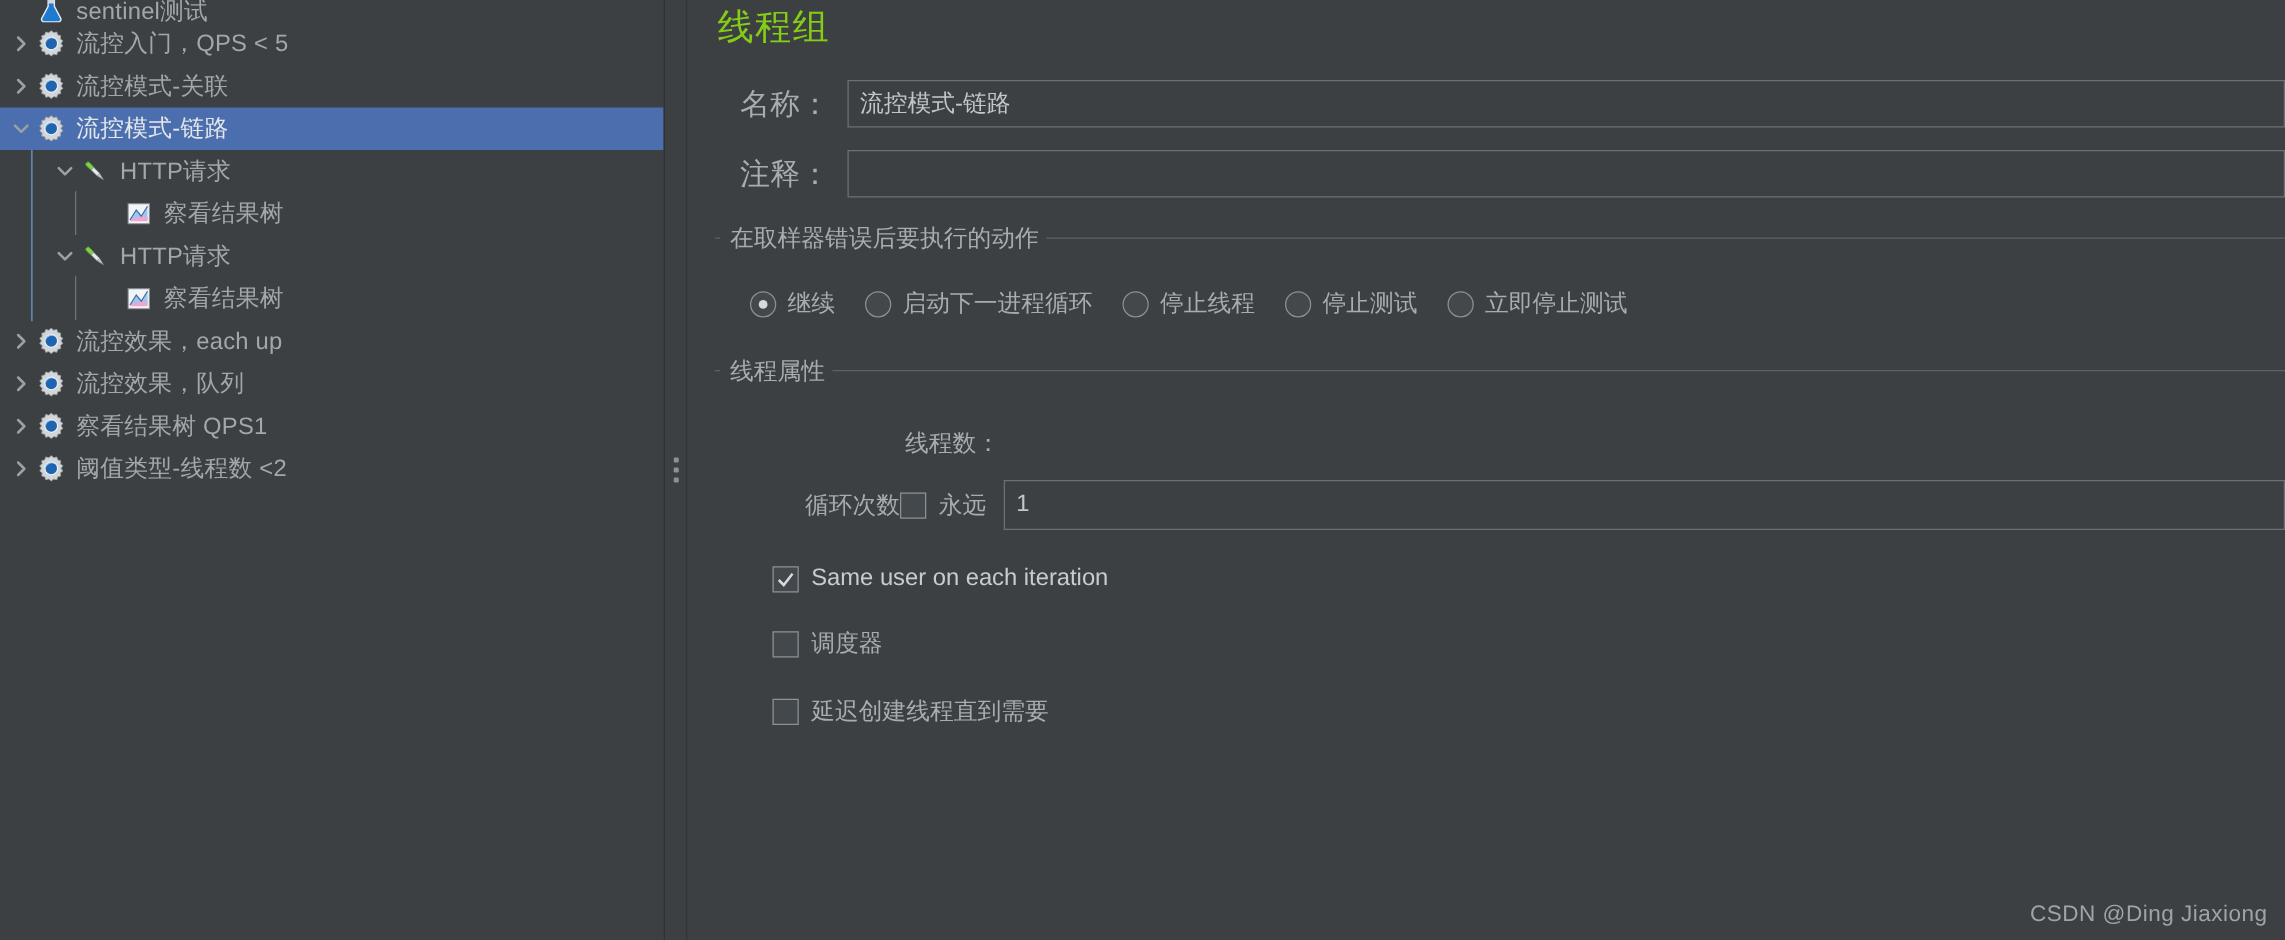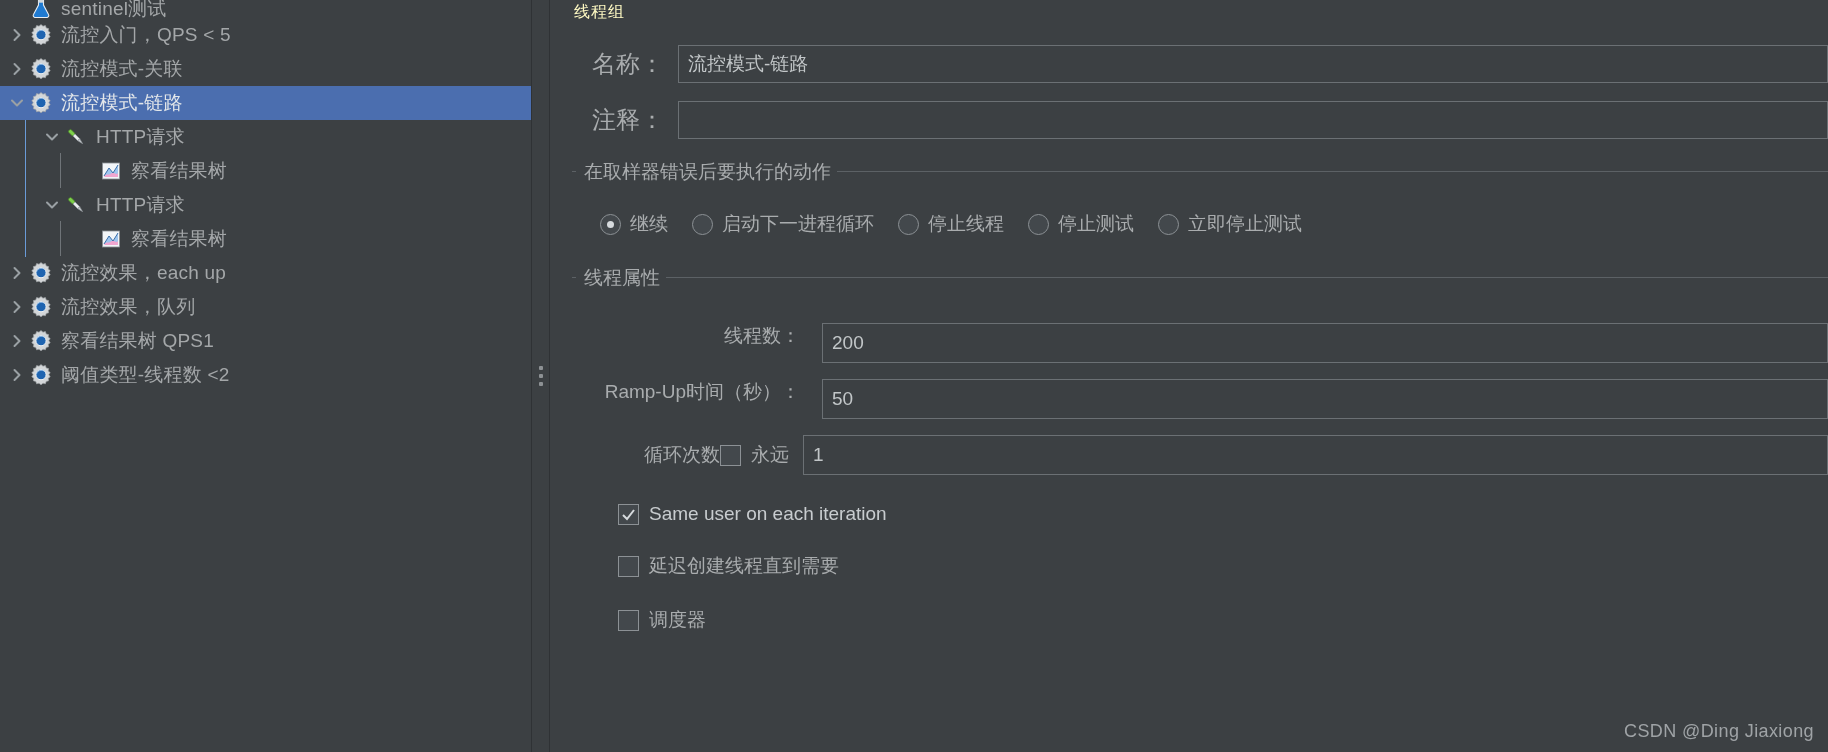--- a/index.html
+++ b/index.html
@@ -69,21 +69,21 @@
   
   .form-panel{
     position:relative;
     flex:1 1 auto;height:752px;
     background:#3c4043;
     padding:0 0 0 22px;
     box-sizing:border-box;
     overflow:hidden;
   }
   .panel-title{
-    font-size:16px;color:#fef9c3;
+    font-size:29px;color:#84cc16;
     padding-top:2px;margin:0 0 22px 2px;
     letter-spacing:1px;
   }
   .field-row{display:flex;align-items:center;margin-bottom:6px;}
   .field-label{
     font-size:24px;color:#a9acae;
     width:92px;flex:0 0 92px;text-align:right;
     margin-right:14px;
   }
   .text-input{
@@ -452,27 +452,22 @@
       </div>
     </div>
 
     <div class="group" style="margin-top:22px;">
       <div class="group-line"></div>
       <div class="group-title">线程属性</div>
       <div class="group-body">
 
         <div class="prop-row">
           <div class="prop-label">线程数：</div>
-          <input class="prop-input" type="text" value="200" style="">
-        </div>
-
-        <div class="prop-row">
-          <div class="prop-label">Ramp-Up时间（秒）：</div>
-          <input class="prop-input" type="text" value="50" style="">
-        </div>
+        </div>
+
 
         <div class="loop-row">
           <div class="loop-label">循环次数</div>
           <div class="inline-check">
             <span class="checkbox" id="cb-forever">
               
             </span>
             <span class="check-label">永远</span>
           </div>
           <input class="prop-input" type="text" value="1" style="">
@@ -481,31 +476,31 @@
         <div class="cb-row">
           <span class="checkbox checked" id="cb-same-user">
             <svg width="15" height="15" viewBox="0 0 15 15" aria-hidden="true">
               <path d="M2 8 L6 12 L13 3" stroke="#d6dadd" stroke-width="2" fill="none"></path>
             </svg>
           </span>
           <span class="check-label bright">Same user on each iteration</span>
         </div>
 
         <div class="cb-row">
+          <span class="checkbox" id="cb-scheduler">
+            
+          </span>
+          <span class="check-label">调度器</span>
+        </div>
+
+        <div class="cb-row">
           <span class="checkbox" id="cb-delay">
             
           </span>
           <span class="check-label">延迟创建线程直到需要</span>
-        </div>
-
-        <div class="cb-row">
-          <span class="checkbox" id="cb-scheduler">
-            
-          </span>
-          <span class="check-label">调度器</span>
         </div>
 
       </div>
     </div>
 
     <div class="watermark">CSDN @Ding Jiaxiong</div>
   </div>
 </div>
 
 </body></html>

